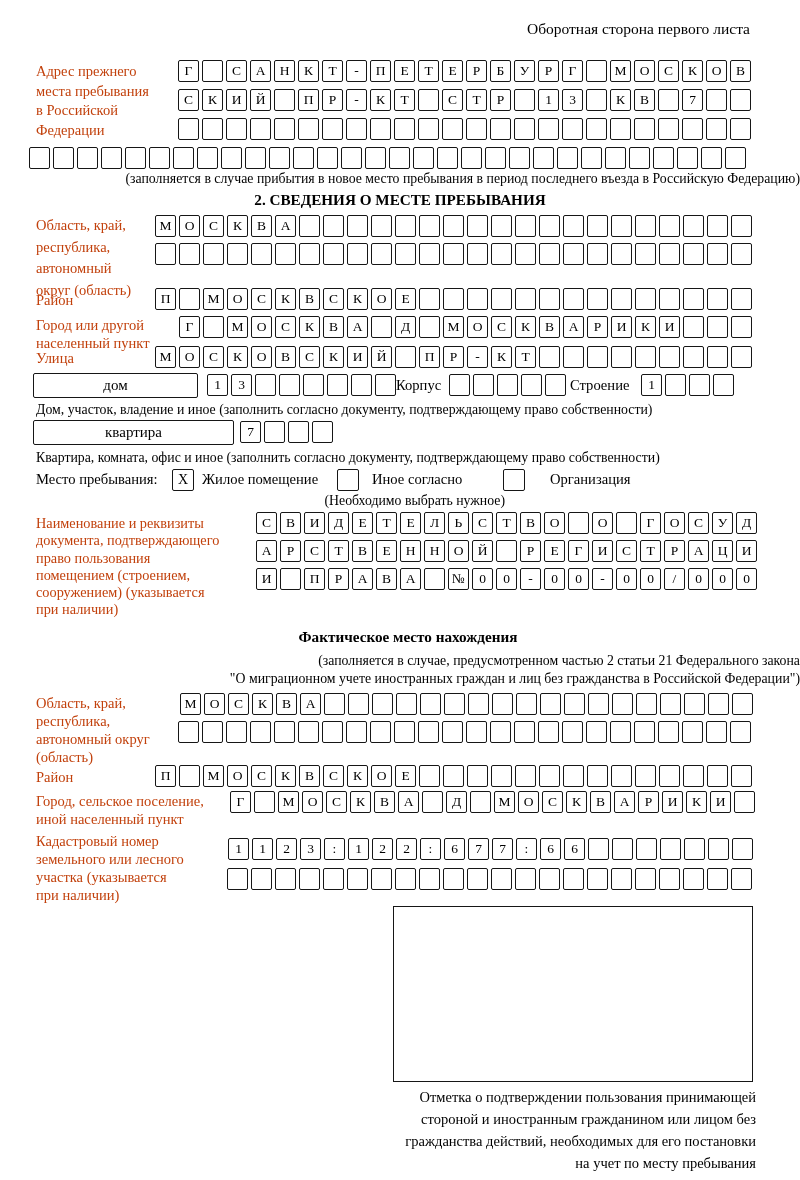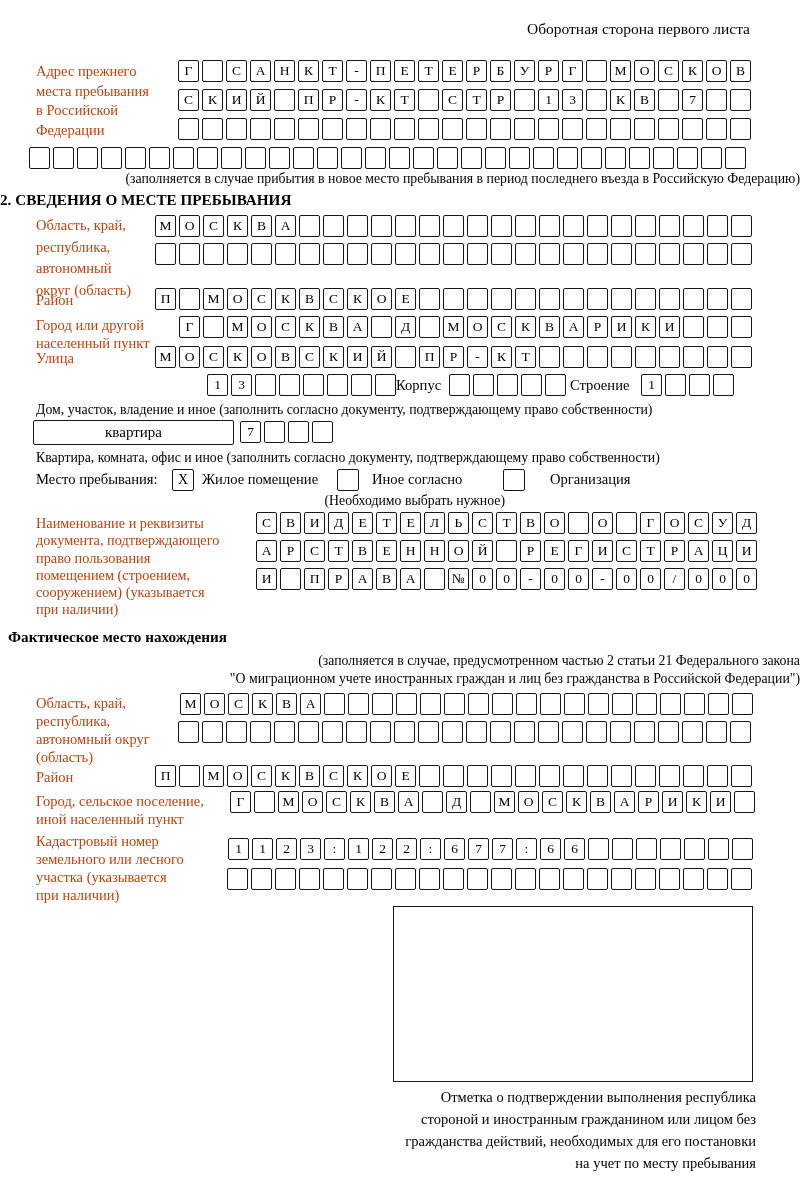--- a/index.html
+++ b/index.html
@@ -1,21 +1,21 @@
 <!DOCTYPE html>
 <html><head>
 <meta charset="utf-8">
 <style>
   html,body{margin:0;padding:0;background:#fff;}
   .page{position:relative;width:800px;height:1180px;background:#ffffff;
         font-family:"Liberation Serif","DejaVu Serif",serif;color:#000;overflow:hidden;}
   .abs{position:absolute;}
   .lbl{position:absolute;font-size:14.5px;line-height:19px;white-space:pre-line;color:#c2410c;}
   .cap{position:absolute;text-align:right;font-size:13.8px;line-height:17px;white-space:pre-line;}
-  .ttl{position:absolute;text-align:left;font-weight:bold;font-size:15.2px;}
+  .ttl{position:absolute;text-align:center;font-weight:bold;font-size:15.2px;}
   .boxrow{position:absolute;display:flex;gap:3px;}
   .cbox{box-sizing:border-box;flex:0 0 auto;width:21px;height:22px;border:1.6px solid #161616;
         border-radius:2px;background:#fff;display:flex;align-items:center;justify-content:center;
         font-size:13.5px;line-height:1;}
   .chk{position:absolute;box-sizing:border-box;width:22px;height:22px;border:1.6px solid #161616;
        border-radius:2px;display:flex;align-items:center;justify-content:center;font-size:14px;}
   .wbox{position:absolute;box-sizing:border-box;height:25px;border:1.6px solid #161616;
         border-radius:2px;display:flex;align-items:center;justify-content:center;font-size:15px;}
   .inline-lbl{position:absolute;font-size:14.6px;}
   .bigbox{position:absolute;box-sizing:border-box;border:1.8px solid #161616;background:#fff;}
@@ -284,20 +284,21 @@
       <span class="cbox"></span>
       <span class="cbox"></span>
       <span class="cbox"></span>
       <span class="cbox"></span>
       <span class="cbox"></span>
       <span class="cbox"></span>
       <span class="cbox"></span>
       <span class="cbox"></span>
     </div>
 
+  <div class="wbox" style="left:33px;top:373px;width:165px;">дом</div>
   <div class="boxrow" style="left:207px;top:374px">
       <span class="cbox">1</span>
       <span class="cbox">3</span>
       <span class="cbox"></span>
       <span class="cbox"></span>
       <span class="cbox"></span>
       <span class="cbox"></span>
       <span class="cbox"></span>
       <span class="cbox"></span>
     </div>
@@ -576,18 +577,18 @@
       <span class="cbox"></span>
       <span class="cbox"></span>
       <span class="cbox"></span>
       <span class="cbox"></span>
       <span class="cbox"></span>
       <span class="cbox"></span>
       <span class="cbox"></span>
     </div>
 
   <div class="bigbox" style="left:393px;top:906px;width:360px;height:176px;"></div>
-  <div class="cap" style="left:390px;top:1086px;width:366px;line-height:22px;font-size:14.5px;">Отметка о подтверждении выполнения республика
+  <div class="cap" style="left:390px;top:1086px;width:366px;line-height:22px;font-size:14.5px;">Отметка о подтверждении пользования принимающей
 стороной и иностранным гражданином или лицом без
 гражданства действий, необходимых для его постановки
 на учет по месту пребывания</div>
 
 </div>
 
 </body></html>

